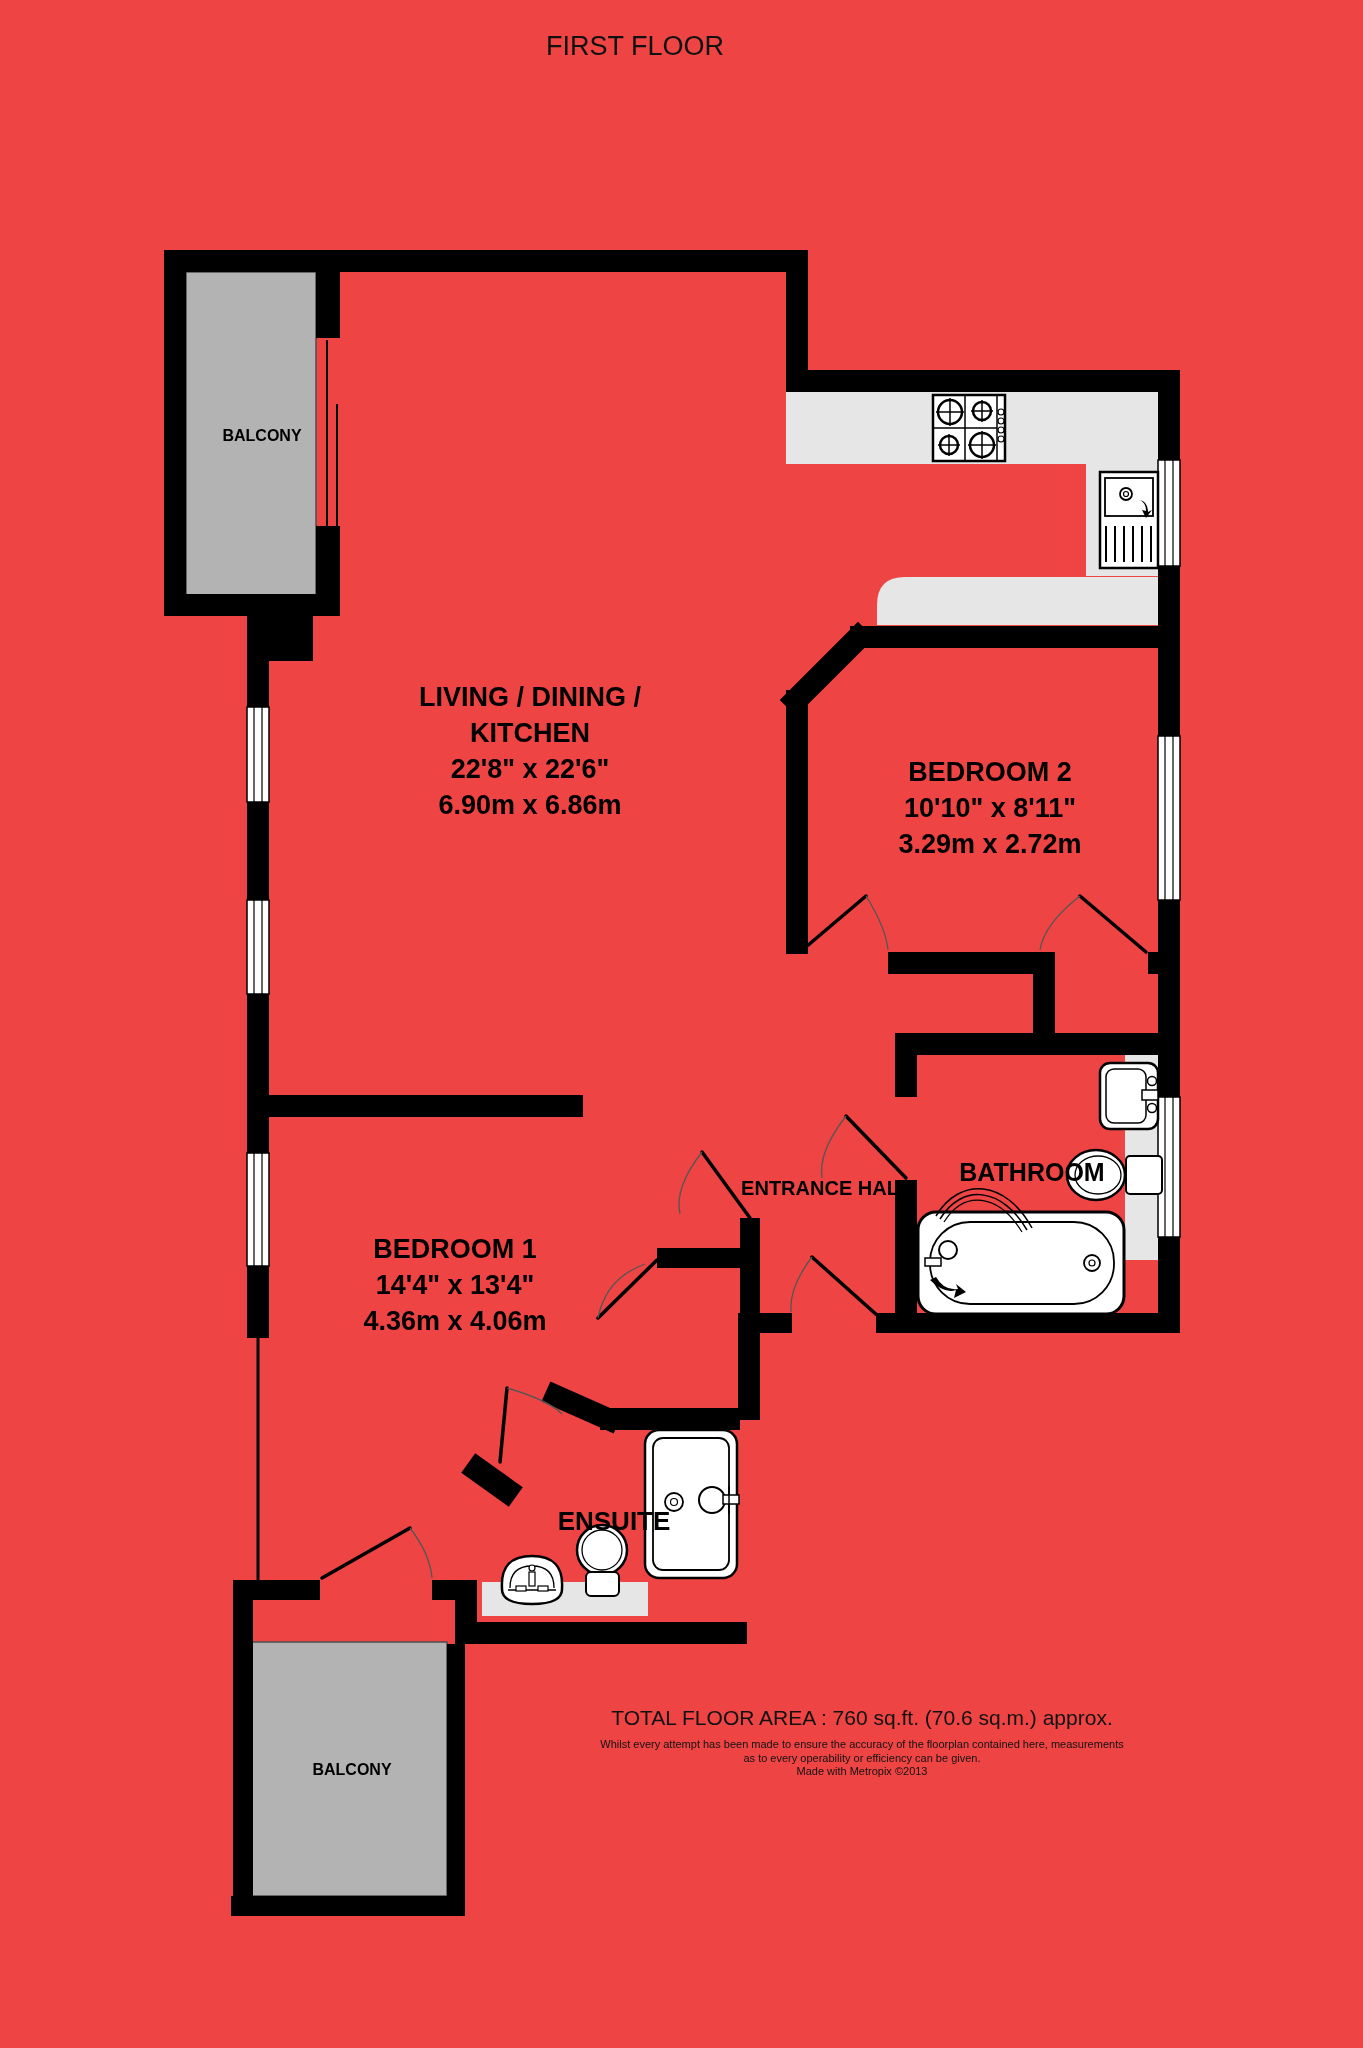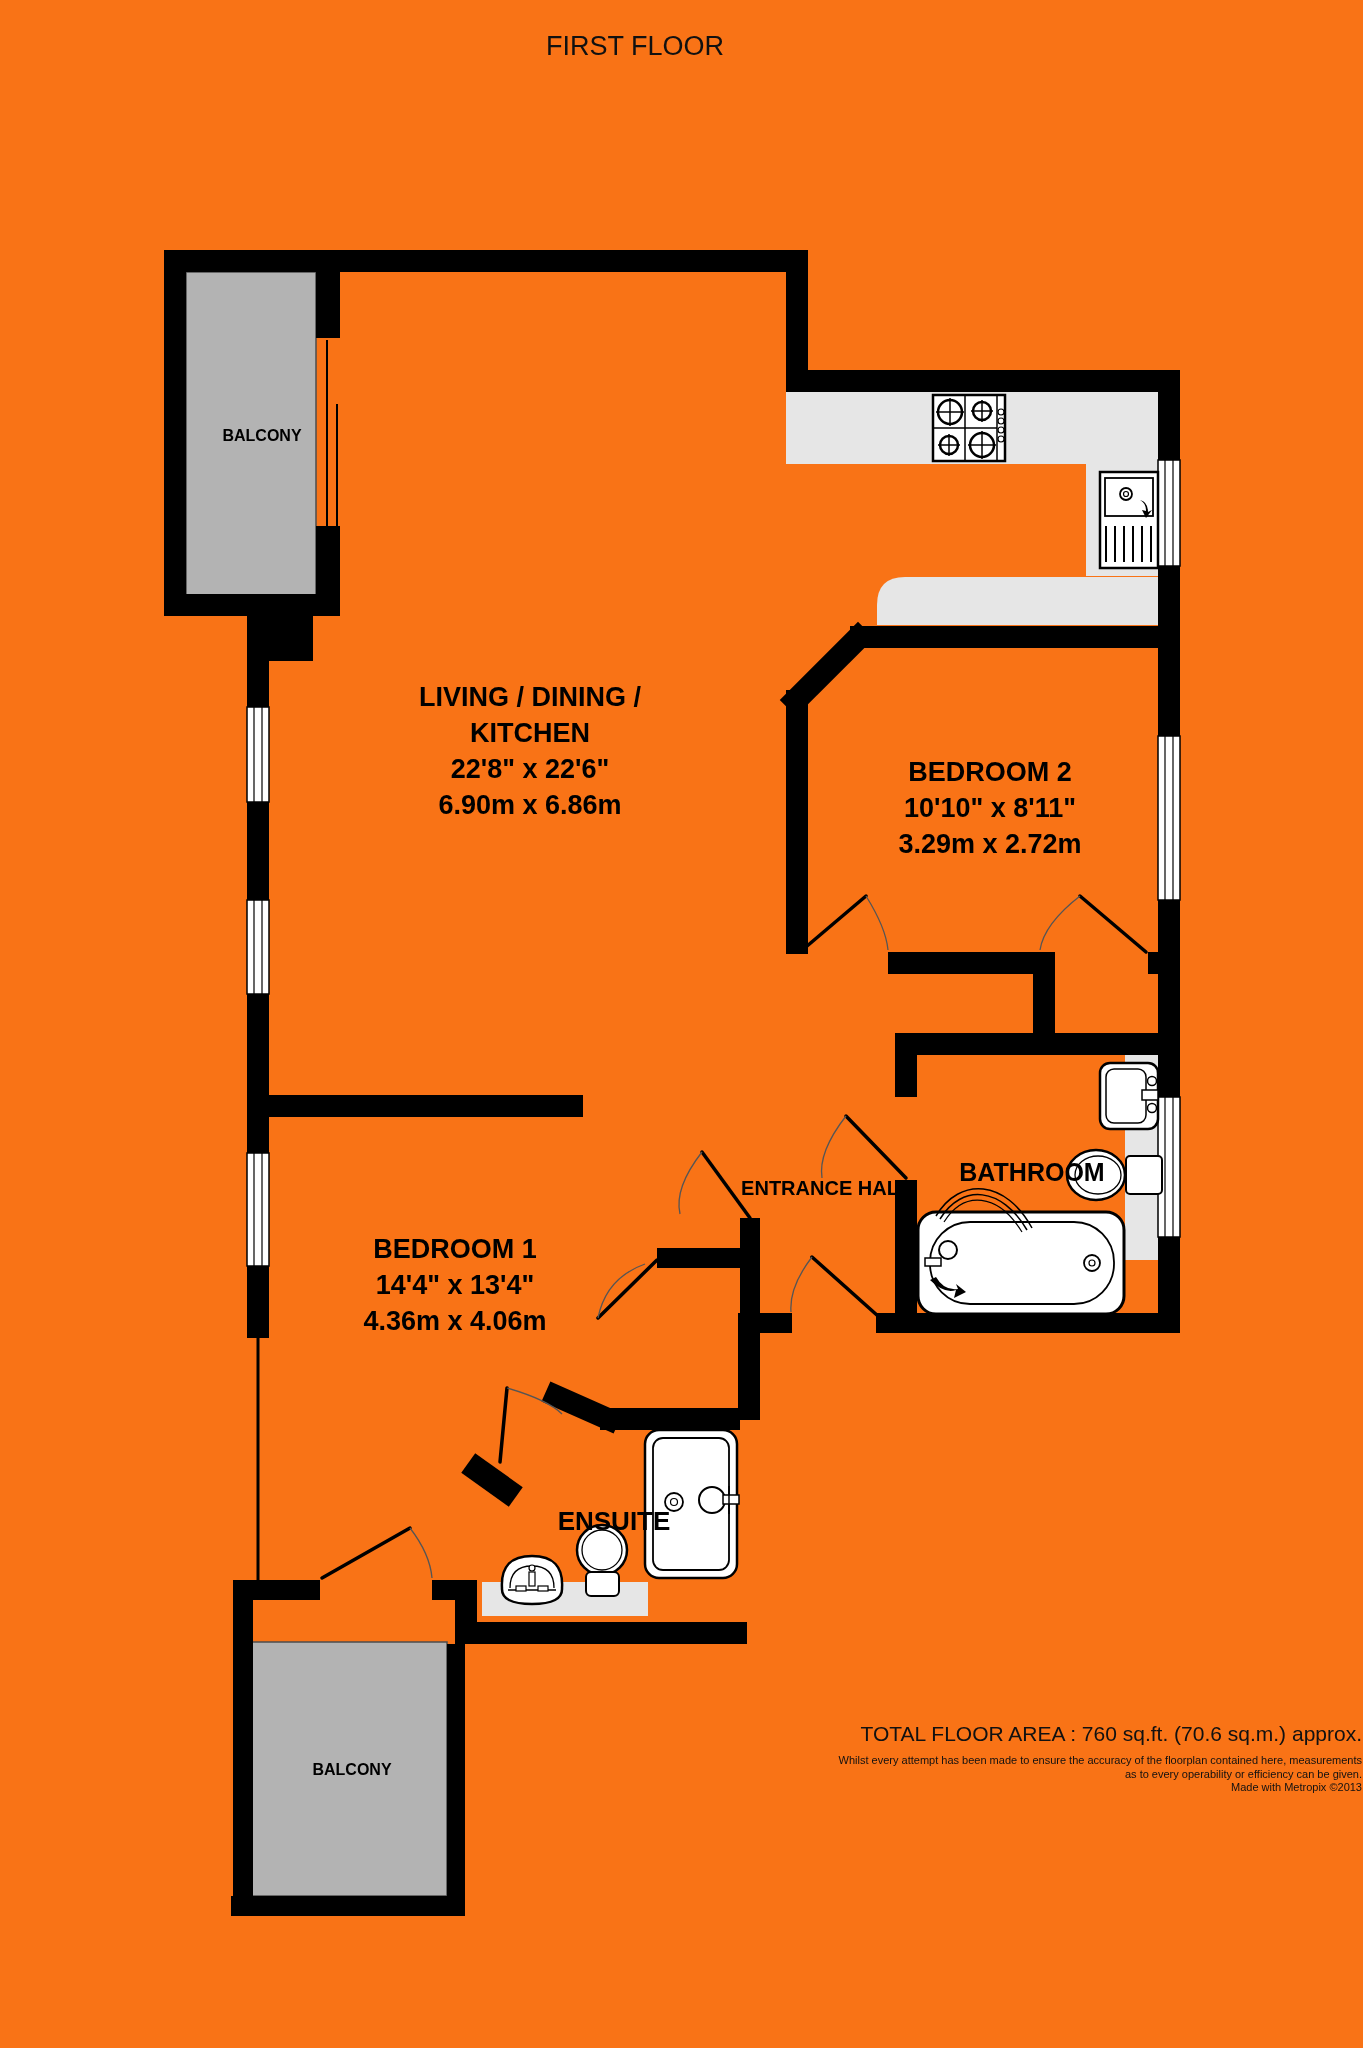--- a/index.html
+++ b/index.html
@@ -1,21 +1,21 @@
 <!DOCTYPE html>
 <html><head>
 <meta charset="utf-8">
 <style>
   html,body{margin:0;padding:0;background:#ffffff;}
-  .page{position:relative;width:1363px;height:2048px;background:#f97316;overflow:hidden;
+  .page{position:relative;width:1363px;height:2048px;background:#ef4444;overflow:hidden;
         font-family:"Liberation Sans", sans-serif;color:#000;}
   .title-block{position:absolute;top:30px;left:0;width:1270px;text-align:center;line-height:1.22;}
   .title-line{font-size:27px;font-weight:400;color:#111;}
   .plan-svg{position:absolute;top:0;left:0;}
-  .footer-block{position:absolute;top:1706px;left:362px;width:1000px;text-align:right;margin-top:16px;}
+  .footer-block{position:absolute;top:1706px;left:362px;width:1000px;text-align:center;}
   .footer-total{font-size:21px;font-weight:400;color:#111;margin-bottom:8px;}
   .footer-line{font-size:11px;font-weight:400;color:#111;line-height:1.24;white-space:nowrap;}
   svg text{font-family:"Liberation Sans", sans-serif;fill:#000;}
   .room-label{font-size:27px;font-weight:700;text-anchor:middle;}
   .small-label{font-size:16px;font-weight:700;text-anchor:middle;}
   .mid-label{font-size:25px;font-weight:700;text-anchor:middle;}
   .hall-label{font-size:20px;font-weight:700;text-anchor:middle;}
   .ensuite-label{font-size:26px;font-weight:700;text-anchor:middle;}
 </style>
 </head>

